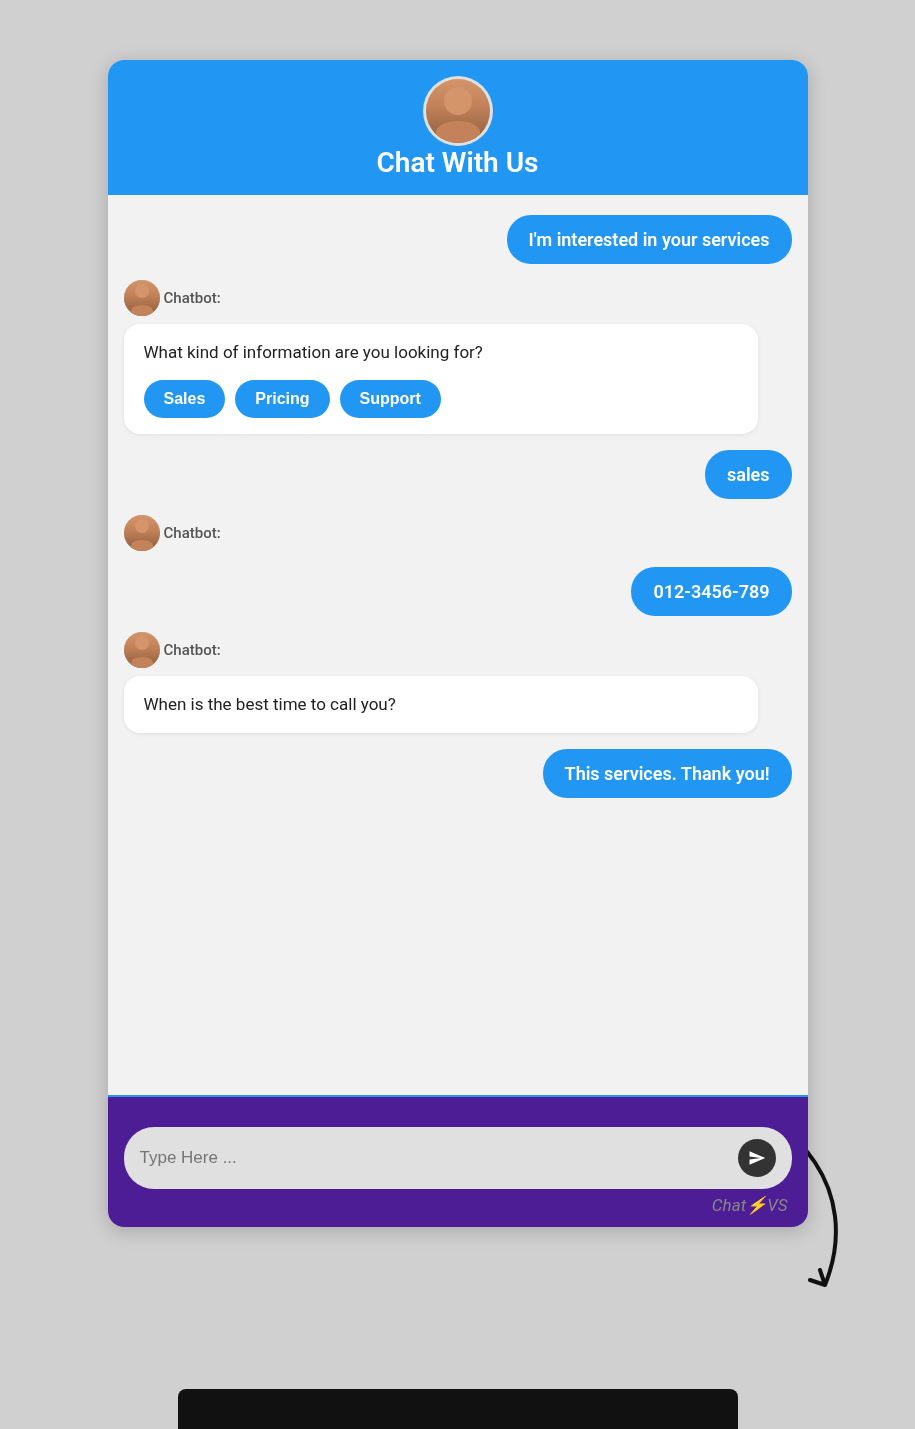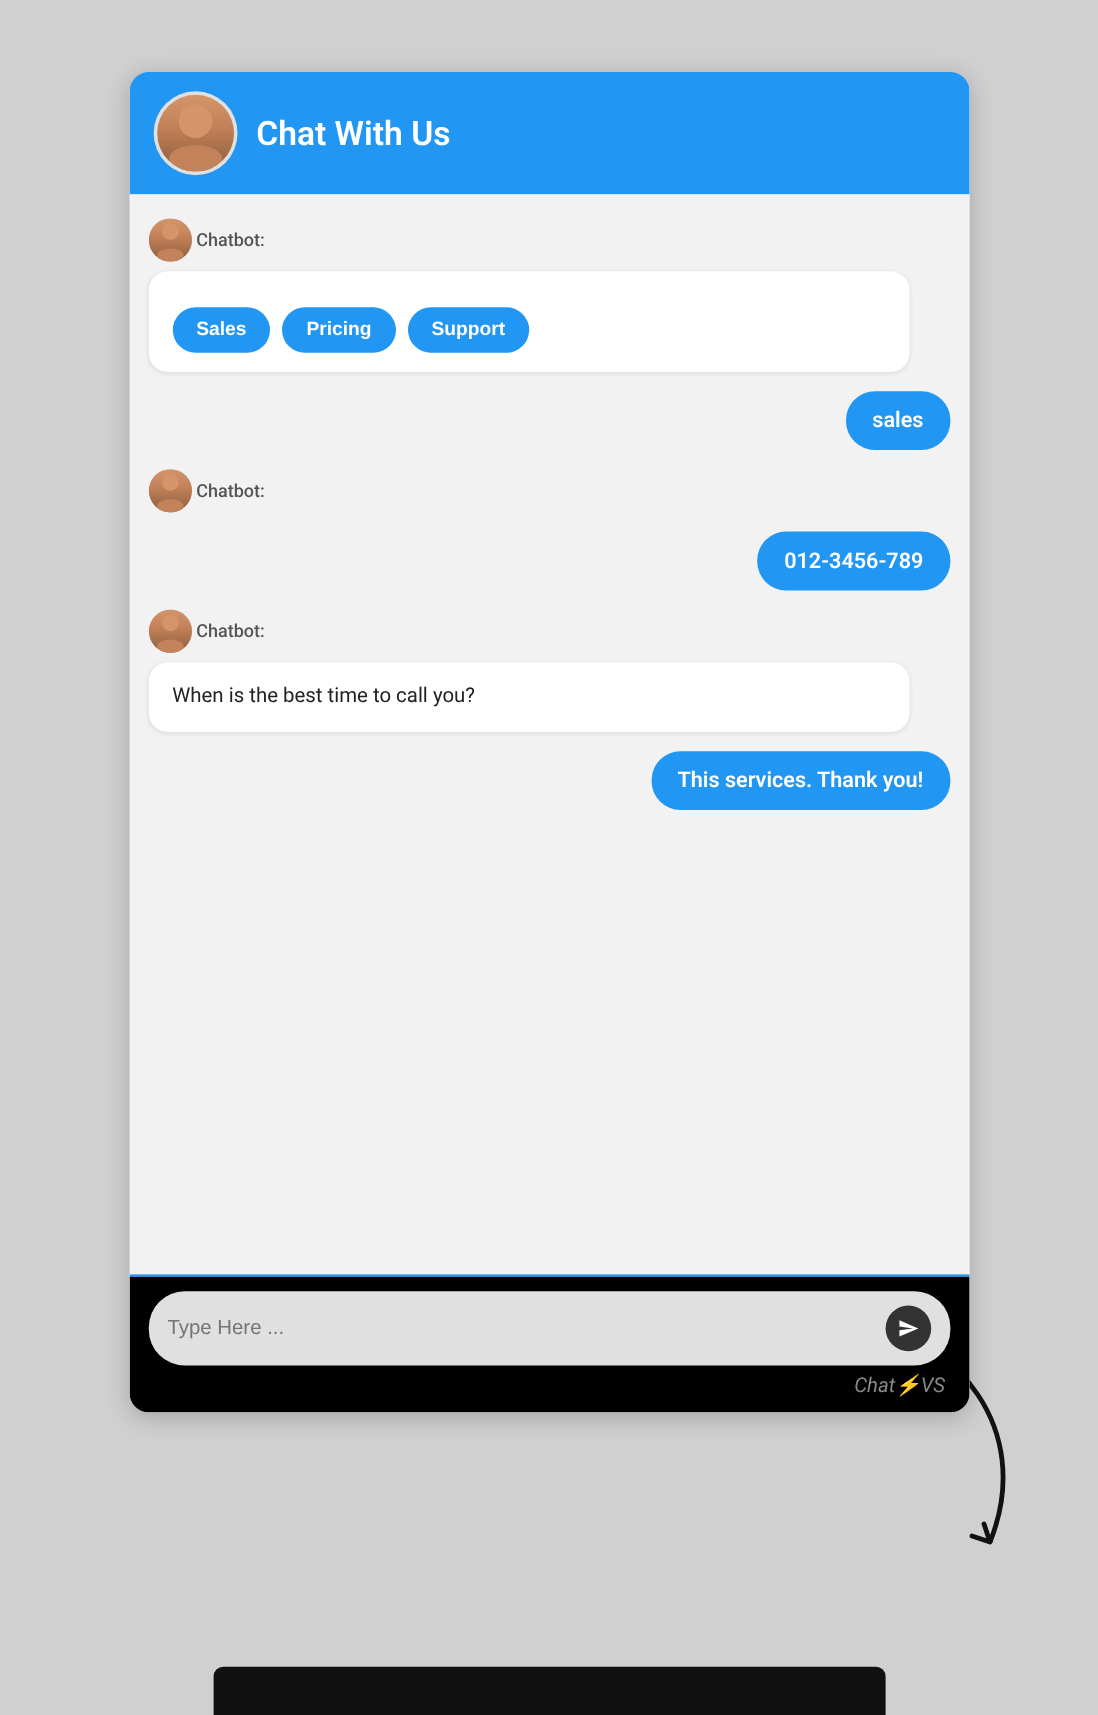--- a/index.html
+++ b/index.html
@@ -37,21 +37,21 @@
       position: relative;
       z-index: 2;
     }
 
     
     .chat-header {
       background: #2196F3;
       padding: 16px 20px;
       display: flex;
       align-items: center;
-      gap: 16px;
+      flex-direction: column;
     }
 
     .chat-header-avatar {
       width: 70px;
       height: 70px;
       border-radius: 50%;
       background: #ccc;
       overflow: hidden;
       flex-shrink: 0;
       border: 3px solid rgba(255,255,255,0.4);
@@ -214,22 +214,22 @@
 
     
     .chat-divider {
       height: 2px;
       background: #2196F3;
       margin: 0;
     }
 
     
     .chat-input-area {
-      background: #000000;
-      padding: 12px 16px 8px;
+      background: #4c1d95;
+      padding: 30px 16px 8px;
     }
 
     .chat-input-row {
       display: flex;
       align-items: center;
       background: #e0e0e0;
       border-radius: 30px;
       padding: 12px 16px;
       gap: 10px;
     }
@@ -309,29 +309,33 @@
 
     <div class="chat-header">
       <div class="chat-header-avatar">
         <div class="avatar-face"></div>
       </div>
       <span class="chat-header-title">Chat With Us</span>
     </div>
 
     <div class="chat-messages">
 
+      <div class="user-message">
+        <span>I'm interested in your services</span>
+      </div>
 
       <div class="bot-message-group">
         <div class="bot-label-row">
           <div class="bot-avatar">
             <div class="bot-avatar-inner"></div>
           </div>
           <span class="bot-name">Chatbot:</span>
         </div>
         <div class="bot-bubble">
+          <div class="bot-bubble-text">What kind of information are you looking for?</div>
           <div class="bot-options">
             <button class="bot-option-btn">Sales</button>
             <button class="bot-option-btn">Pricing</button>
             <button class="bot-option-btn">Support</button>
           </div>
         </div>
       </div>
 
       <div class="user-message">
         <span>sales</span>

